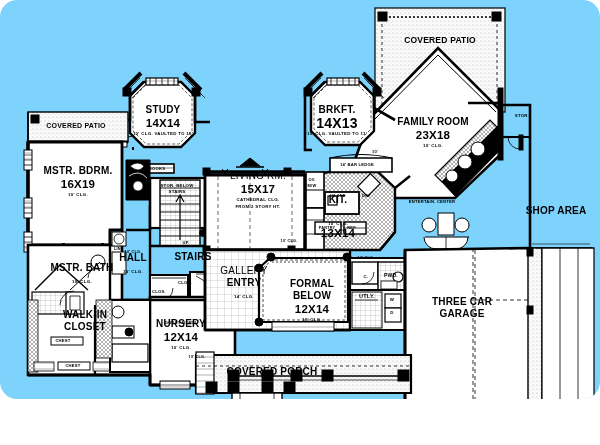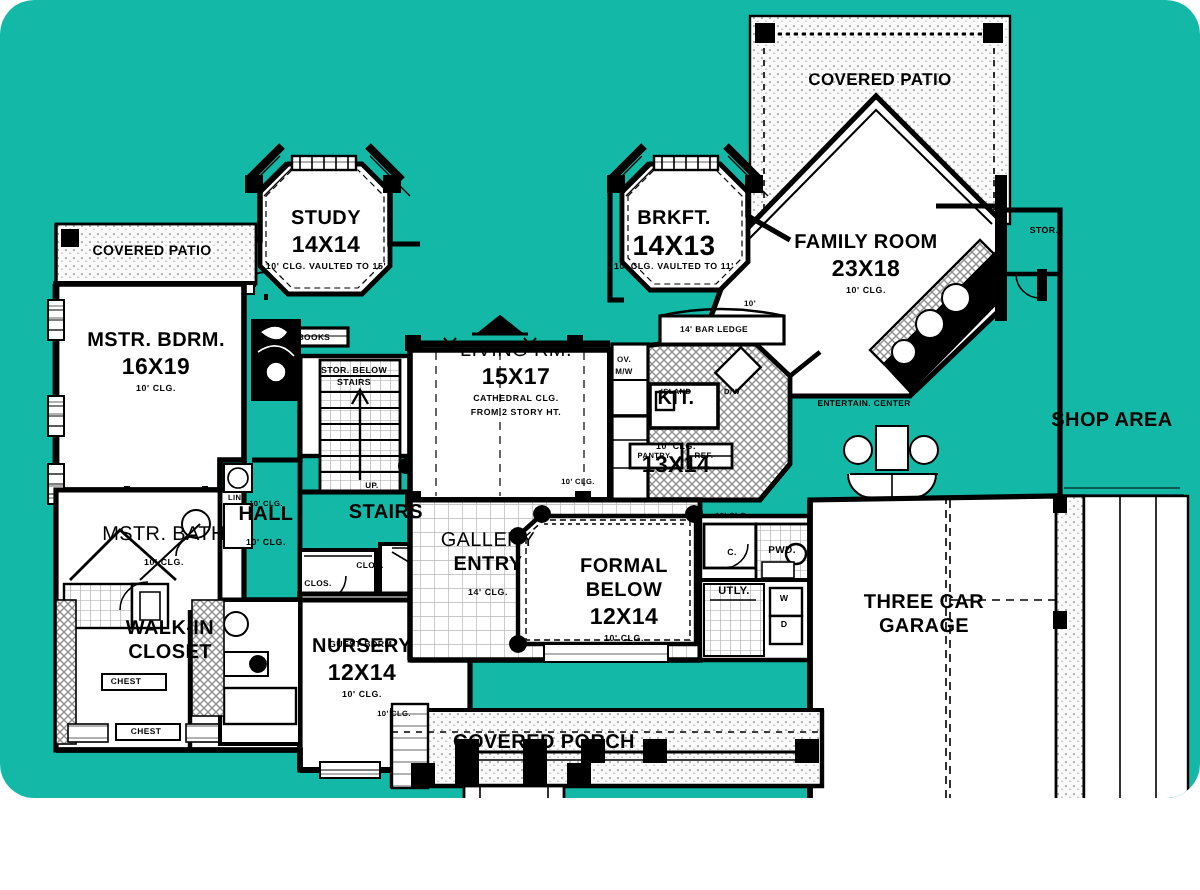--- a/index.html
+++ b/index.html
@@ -1,17 +1,17 @@
 <!DOCTYPE html>
 <html><head>
 <meta charset="utf-8">
 <style>
   html,body{margin:0;padding:0;background:#ffffff;}
   body{font-family:"Liberation Sans", sans-serif;}
-  #plan{position:relative;width:600px;height:399px;background:#14b8a6;overflow:hidden;border-radius:17px;}
+  #plan{position:relative;width:600px;height:399px;background:#7dd3fc;overflow:hidden;border-radius:17px;}
   #plan svg{position:absolute;left:0;top:0;}
   .lbl{position:absolute;color:#000;text-align:center;line-height:1.05;white-space:nowrap;
        transform:translate(-50%,-50%);letter-spacing:.2px;font-weight:bold;}
   .rm-name{font-size:10px;}
   .rm-dim{font-size:11px;}
   .rm-sub{font-size:4.4px;letter-spacing:.3px;}
   .tiny{font-size:4.2px;letter-spacing:.2px;}
 </style>
 </head>
 <body>
@@ -376,21 +376,21 @@
       <div class="lbl rm-name" style="left: 312px; top: 296px; font-size: 10px; font-weight: bold;">BELOW</div>
       <div class="lbl rm-dim" style="left: 312px; top: 309px; font-size: 11.5px; font-weight: bold;">12X14</div>
       <div class="lbl rm-sub" style="left: 312px; top: 320px; font-size: 4.4px; font-weight: bold;">10' CLG.</div>
       <div class="lbl rm-name" style="left: 462px; top: 302px; font-size: 10px; font-weight: bold;">THREE  CAR</div>
       <div class="lbl rm-name" style="left: 462px; top: 314px; font-size: 10px; font-weight: bold;">GARAGE</div>
       <div class="lbl rm-name" style="left: 272px; top: 372px; font-size: 10px; font-weight: bold;">COVERED PORCH</div>
       <div class="lbl rm-name" style="left: 508px; top: 211px; font-size: 10px; font-weight: bold; margin-left: 48px;">SHOP AREA</div>
       <div class="lbl rm-name" style="left: 244px; top: 271px; font-size: 10px; font-weight: normal;">GALLERY</div>
       <div class="lbl rm-name" style="left: 244px; top: 283px; font-size: 10px; font-weight: bold;">ENTRY</div>
       <div class="lbl rm-sub" style="left: 244px; top: 297px; font-size: 4.4px; font-weight: bold;">14' CLG.</div>
-      <div class="lbl rm-name" style="left: 82px; top: 268px; font-size: 10px; font-weight: normal;">MSTR. BATH</div>
+      <div class="lbl rm-name" style="left: 82px; top: 268px; font-size: 10px; font-weight: bold;">MSTR. BATH</div>
       <div class="lbl rm-sub" style="left: 82px; top: 282px; font-size: 4.4px; font-weight: bold;">10' CLG.</div>
       <div class="lbl rm-name" style="left: 85px; top: 315px; font-size: 10px; font-weight: bold;">WALK-IN</div>
       <div class="lbl rm-name" style="left: 85px; top: 327px; font-size: 10px; font-weight: bold;">CLOSET</div>
       <div class="lbl rm-name" style="left: 133px; top: 258px; font-size: 10px; font-weight: bold;">HALL</div>
       <div class="lbl rm-sub" style="left: 133px; top: 272px; font-size: 4.4px; font-weight: bold;">10' CLG.</div>
       <div class="lbl rm-name" style="left: 193px; top: 257px; font-size: 10px; font-weight: bold;">STAIRS</div>
       <div class="lbl tiny" style="left: 181px; top: 323px; font-size: 4.4px; font-weight: bold;">GUEST BDRM.</div>
       <div class="lbl tiny" style="left: 177px; top: 186px; font-size: 4.4px; font-weight: bold;">STOR. BELOW</div>
       <div class="lbl tiny" style="left: 177px; top: 192px; font-size: 4.4px; font-weight: bold;">STAIRS</div>
       <div class="lbl tiny" style="left: 157px; top: 169px; font-size: 4.2px; font-weight: bold;">BOOKS</div>

